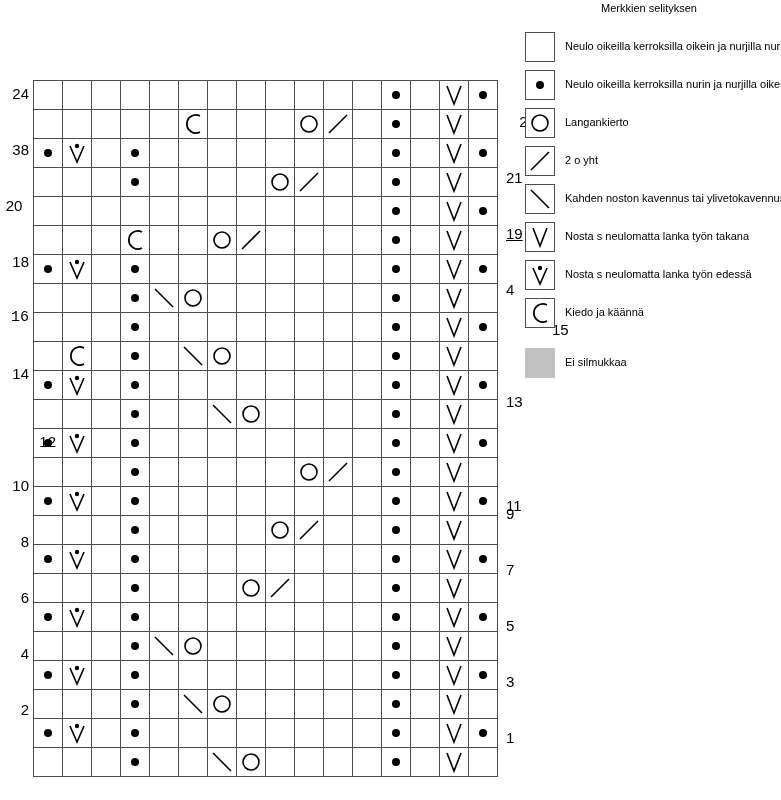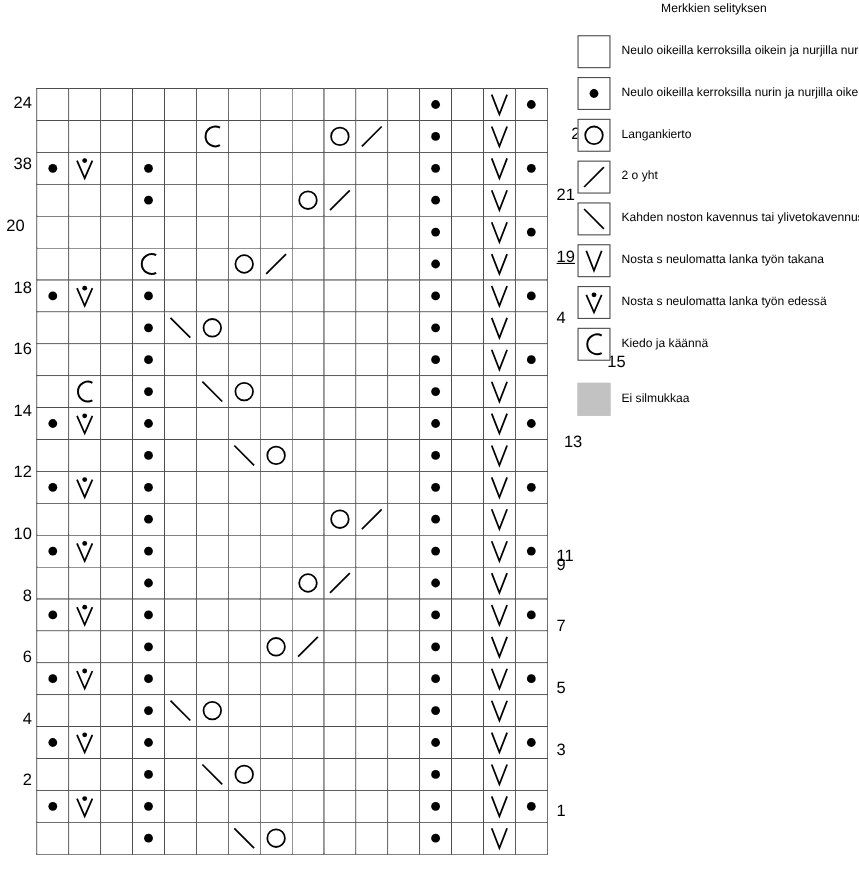--- a/index.html
+++ b/index.html
@@ -1035,34 +1035,34 @@
               </svg>
             </td>
             <td class="cell"></td>
           </tr>
         </tbody>
     </table>
   <div class="rowlabel left" style="top: 0px;">24</div>
       <div class="rowlabel left" style="top: 56px;">38</div>
       <div class="rowlabel left" style="top: 112px; text-align: center;">20</div>
       <div class="rowlabel left" style="top: 168px;">18</div>
-      <div class="rowlabel left" style="top: 224px;">16</div>
+      <div class="rowlabel left" style="top: 224px; font-family: Liberation Mono, monospace;">16</div>
       <div class="rowlabel left" style="top: 280px;">14</div>
-      <div class="rowlabel left" style="top: 336px;">12</div>
+      <div class="rowlabel left" style="top: 348px; padding-left: 27px;">12</div>
       <div class="rowlabel left" style="top: 392px;">10</div>
       <div class="rowlabel left" style="top: 448px;">8</div>
       <div class="rowlabel left" style="top: 504px;">6</div>
       <div class="rowlabel left" style="top: 560px;">4</div>
       <div class="rowlabel left" style="top: 616px;">2</div>
       <div class="rowlabel right" style="top: 28px; text-align: right;">23</div>
       <div class="rowlabel right" style="top: 84px;">21</div>
       <div class="rowlabel right" style="top: 140px; text-decoration: underline;">19</div>
       <div class="rowlabel right" style="top: 196px;">4</div>
       <div class="rowlabel right" style="top: 236px; margin-left: 46px;">15</div>
-      <div class="rowlabel right" style="top: 308px; text-align: center;">13</div>
+      <div class="rowlabel right" style="top: 308px;">13</div>
       <div class="rowlabel right" style="top: 364px; margin-top: 48px;">11</div>
       <div class="rowlabel right" style="top: 420px;">9</div>
       <div class="rowlabel right" style="top: 476px;">7</div>
       <div class="rowlabel right" style="top: 532px;">5</div>
       <div class="rowlabel right" style="top: 588px;">3</div>
       <div class="rowlabel right" style="top: 644px;">1</div>
     </div>
 </div>
 
 <div id="legend">

